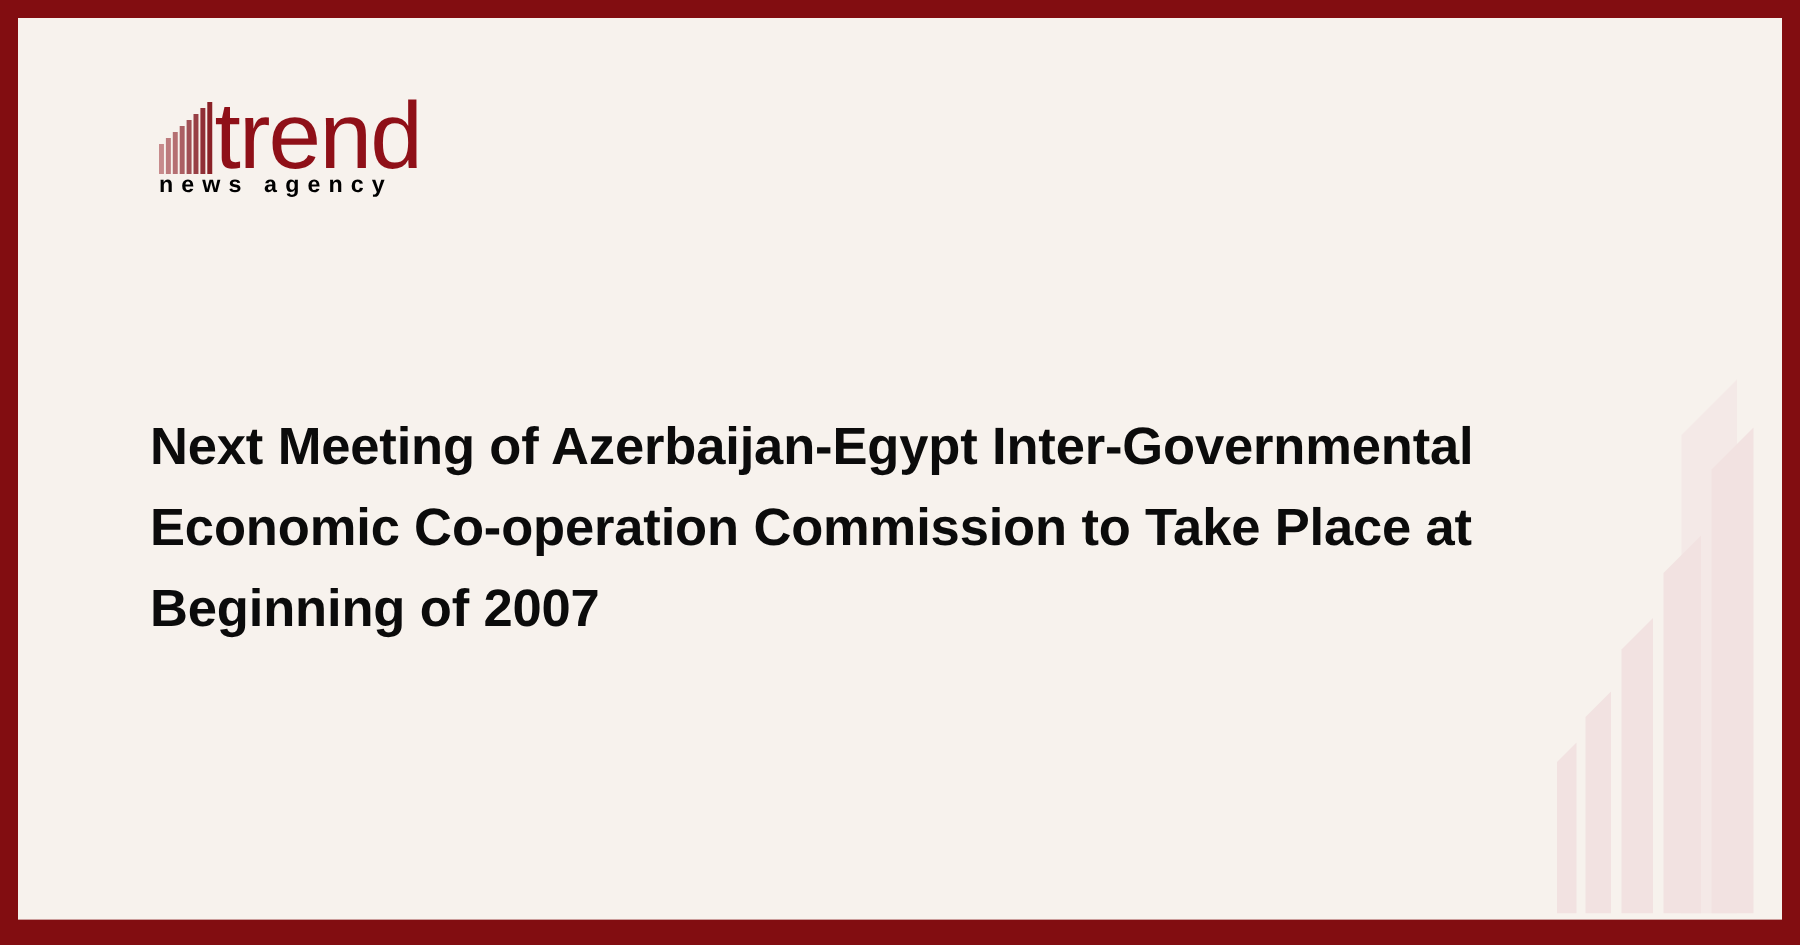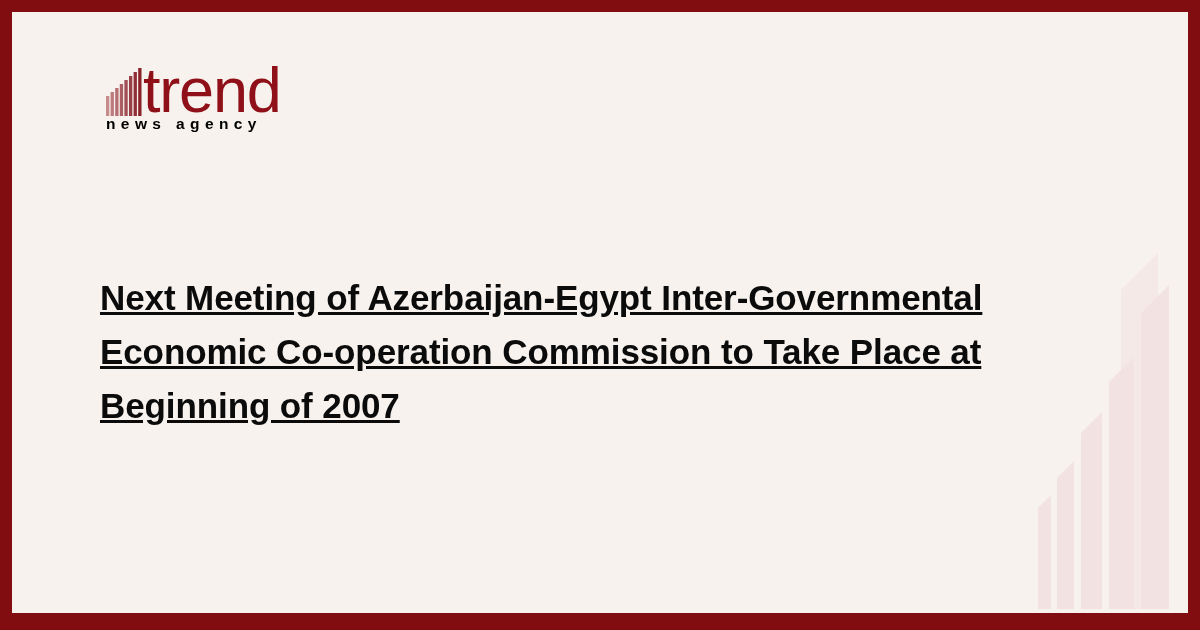--- a/index.html
+++ b/index.html
@@ -79,21 +79,20 @@
     position: absolute;
     left: 88px;
     top: 236px;
     width: 972px;
     font-size: 35px;
     line-height: 54px;
     font-weight: 700;
     color: #0b0b0b;
     letter-spacing: -0.1px;
     font-family: "Liberation Sans", sans-serif;
-    text-decoration: underline;
   }
 </style>
 </head>
 <body>
 
 <div id="card">
   <div id="canvas">
 
     <div id="watermark">
       <svg width="152" height="449" viewBox="0 0 152 449" xmlns="http://www.w3.org/2000/svg" aria-hidden="true">

